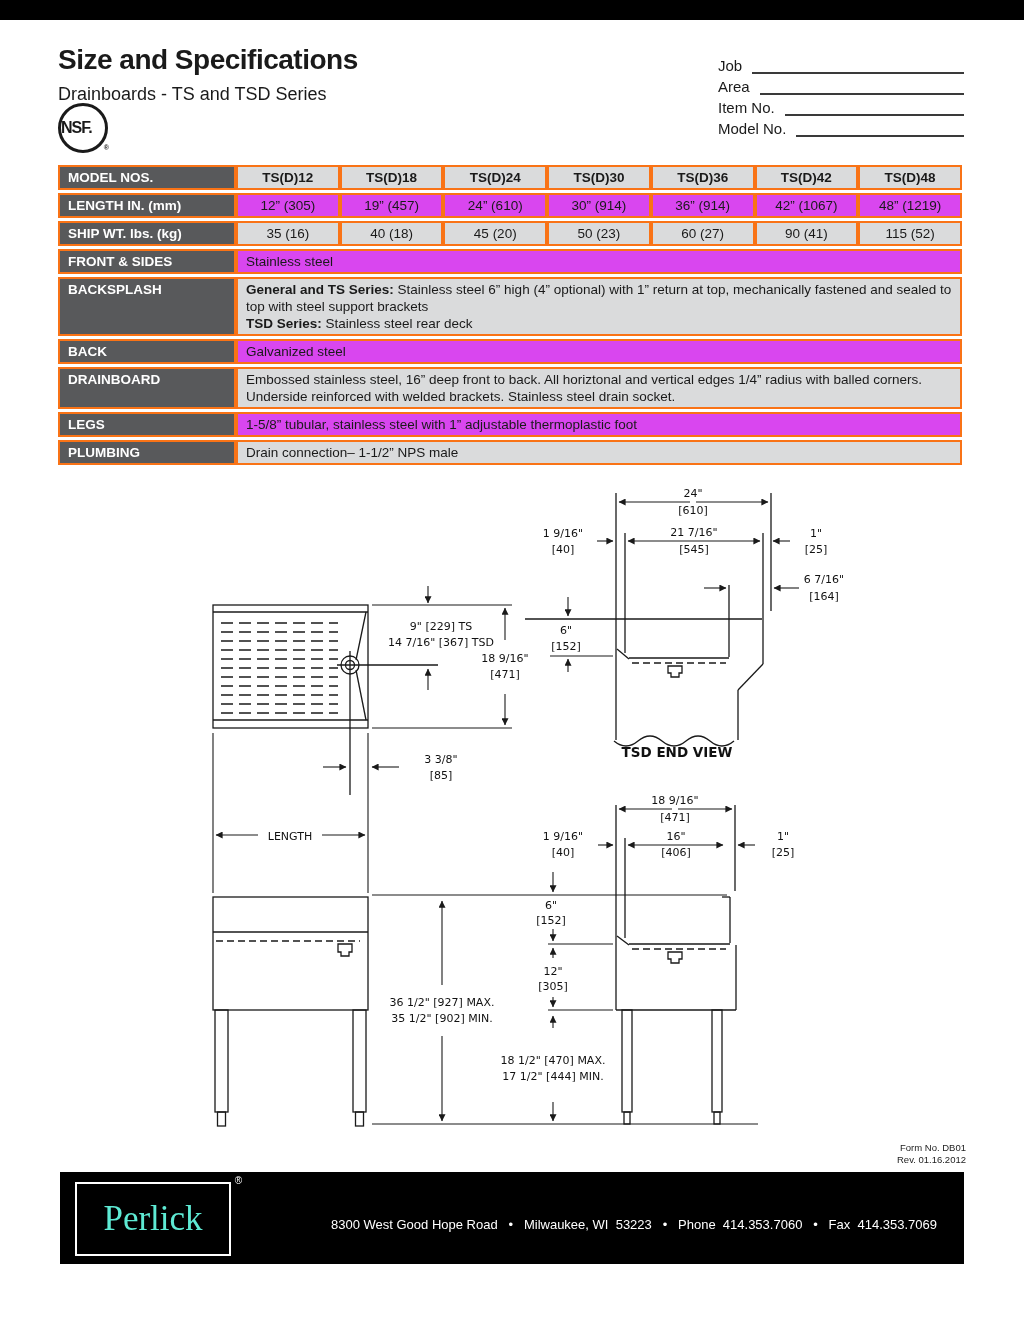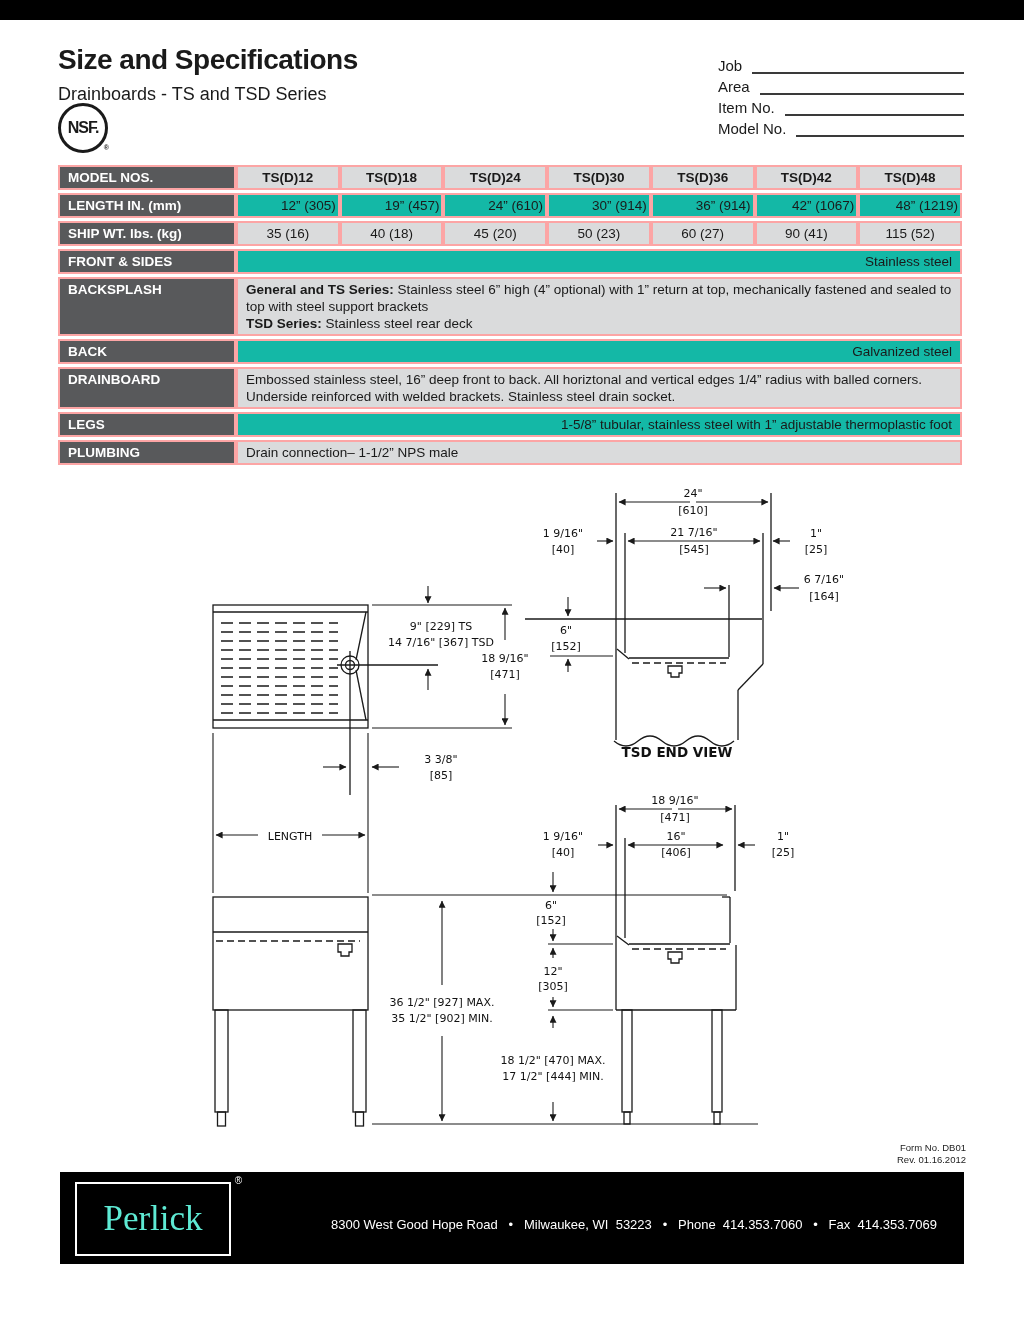--- a/index.html
+++ b/index.html
@@ -2,35 +2,35 @@
 <html><head>
 <meta charset="utf-8">
 <style>
   html,body{margin:0;padding:0;background:#fff;}
   .page{position:relative;width:1024px;height:1325px;background:#fff;overflow:hidden;
         font-family:"Liberation Sans",sans-serif;color:#1a1a1a;}
   .topbar{position:absolute;left:0;top:0;width:1024px;height:20px;background:#000;}
   .title{position:absolute;left:58px;top:44px;font-size:28px;font-weight:bold;letter-spacing:-0.5px;}
   .subtitle{position:absolute;left:58px;top:84px;font-size:18px;}
   .nsf{position:absolute;left:58px;top:103px;width:44px;height:44px;border:3px solid #1a1a1a;
-       border-radius:50%;display:flex;align-items:center;justify-content:center;
+       border-radius:50%;display:flex;align-items:center;
        font-weight:bold;font-size:16px;letter-spacing:-1px;}
   .nsf .reg{position:absolute;right:-4px;bottom:-1px;font-size:7px;letter-spacing:0;}
   .fields{position:absolute;left:718px;top:56px;width:246px;}
   .frow{display:flex;align-items:flex-end;height:18px;margin-bottom:3px;font-size:15px;}
   .frow .fline{flex:1;margin-left:10px;border-bottom:2px solid #3a3a3a;height:15px;}
   
   .spec-table{position:absolute;left:58px;top:162px;width:904px;border-collapse:separate;
               border-spacing:0 3px;table-layout:fixed;}
-  .spec-table td{border:2px solid #fca5a5;font-size:13.5px;line-height:17px;padding:2px 8px;}
+  .spec-table td{border:2px solid #f97316;font-size:13.5px;line-height:17px;padding:2px 8px;}
   .spec-table td.hd{background:#58595B;color:#fff;font-weight:bold;vertical-align:top;}
   .spec-table td.val{text-align:center;padding:2px 2px;}
   .spec-table td.b{font-weight:bold;}
   .r-shade td:not(.hd){background:#DADBDC;}
-  .r-white td:not(.hd){background:#14b8a6;text-align:right;}
+  .r-white td:not(.hd){background:#d946ef;}
   .c0{width:178px;}
   
   .drawings{position:absolute;left:0;top:470px;}
   .s line,.s path,.s rect,.s circle{stroke:#1a1a1a;stroke-width:1.3;fill:none;}
   .d line,.d path{stroke:#1a1a1a;stroke-width:1.1;fill:none;}
   .drawings text{font-family:"DejaVu Sans",sans-serif;font-size:11px;fill:#111;}
   .drawings text.cap{font-size:13.5px;font-weight:bold;}
   
   .formno{position:absolute;right:58px;top:1142px;text-align:right;font-size:9.5px;line-height:11.5px;color:#222;}
   .footer{position:absolute;left:60px;top:1172px;width:904px;height:92px;background:#000;color:#fff;}

